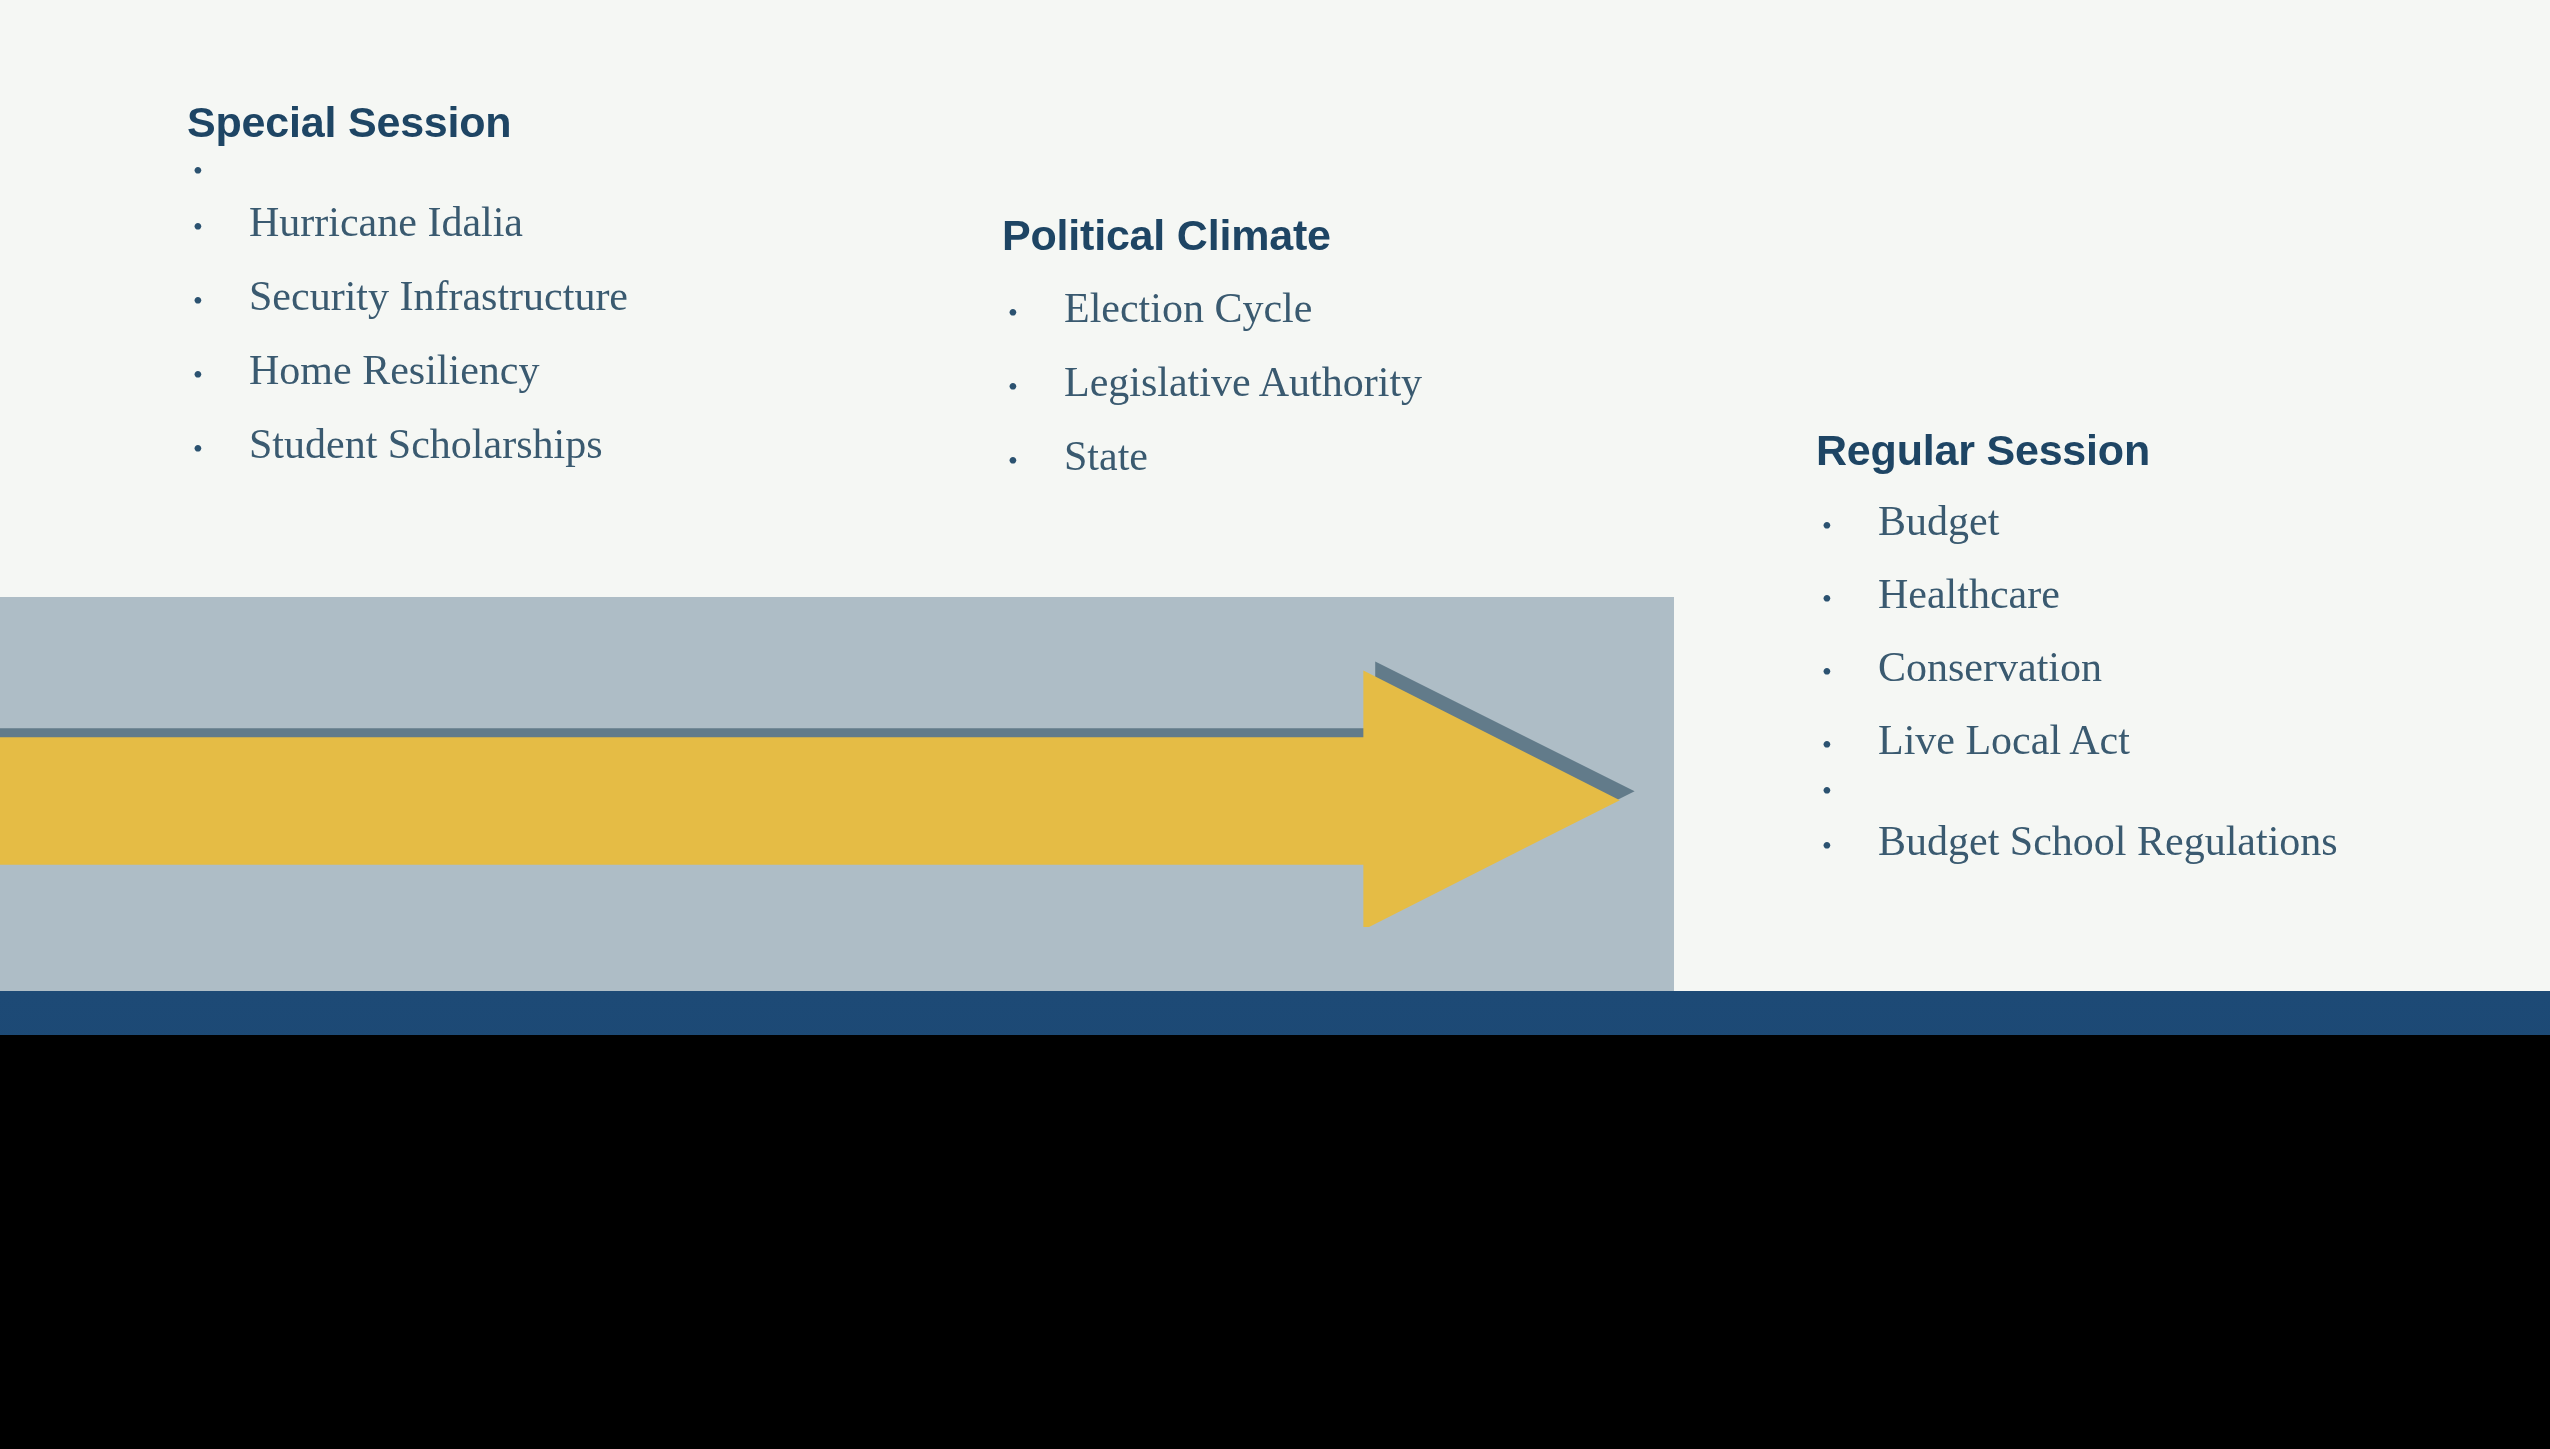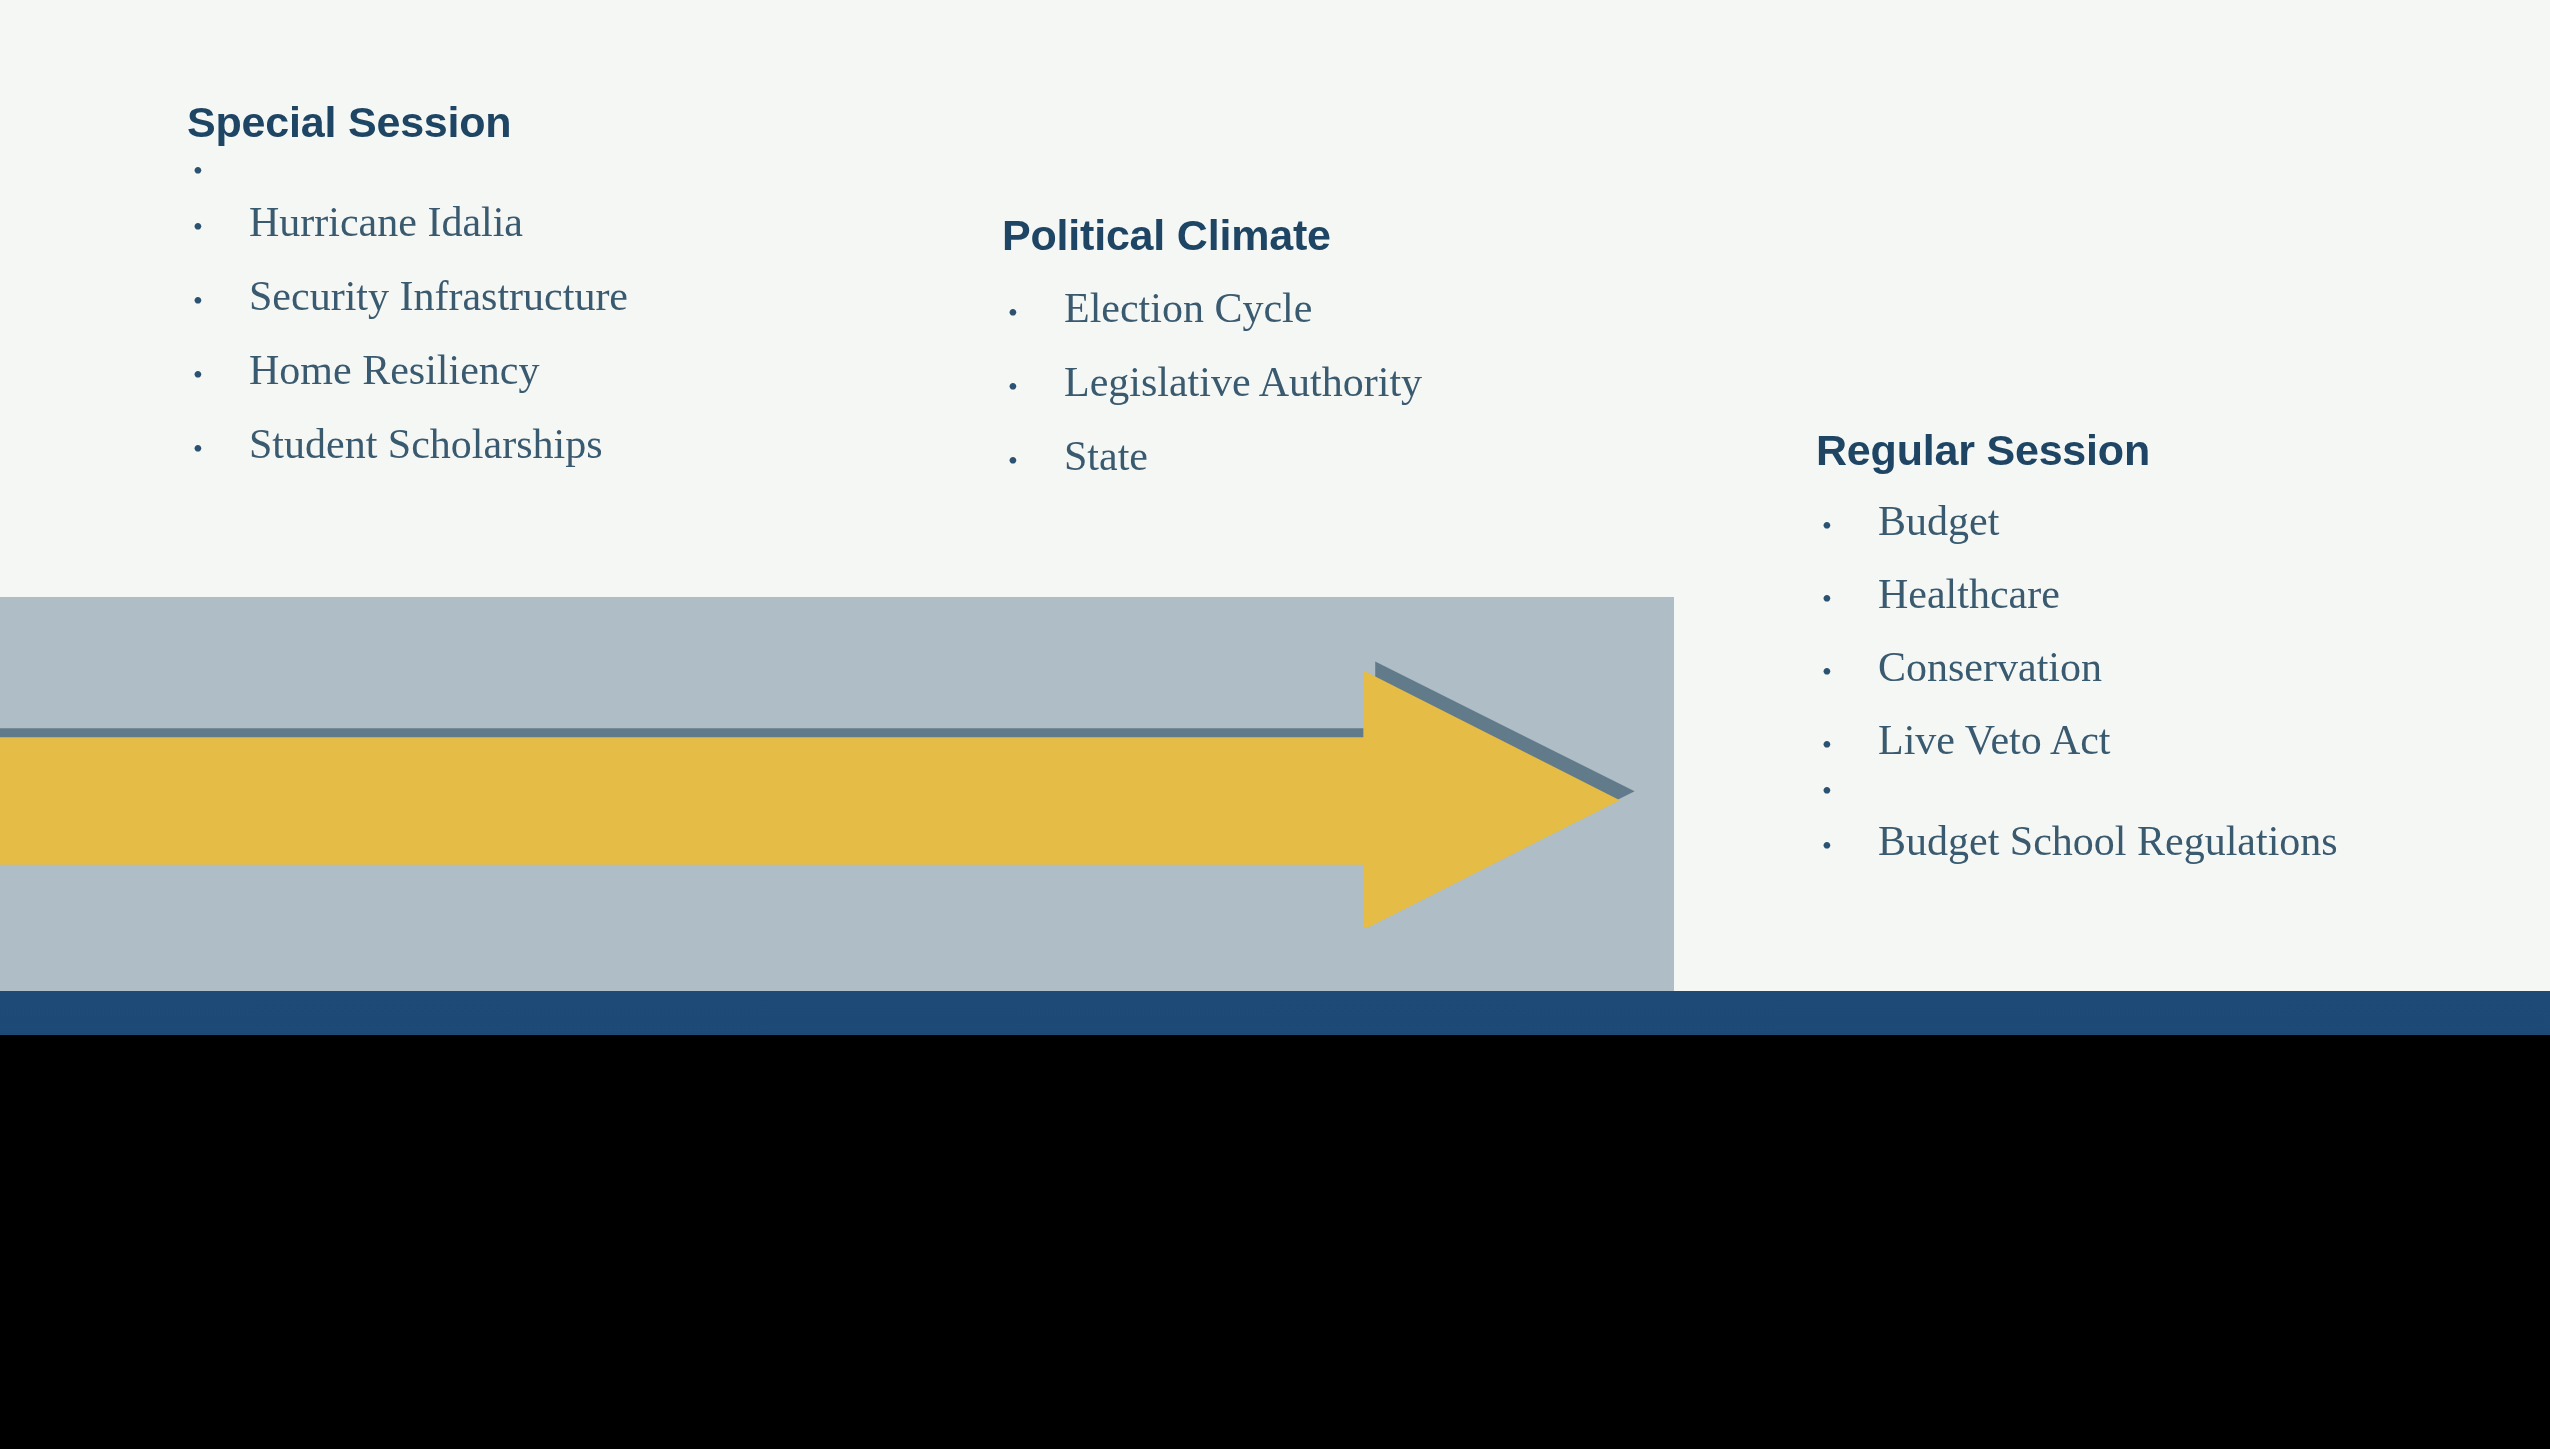--- a/index.html
+++ b/index.html
@@ -241,21 +241,21 @@
       <li>
         <span class="bullet-dot">•</span>
         <span class="bullet-label">Healthcare</span>
       </li>
       <li>
         <span class="bullet-dot">•</span>
         <span class="bullet-label">Conservation</span>
       </li>
       <li>
         <span class="bullet-dot">•</span>
-        <span class="bullet-label">Live Veto Act</span>
+        <span class="bullet-label">Live Local Act</span>
       </li>
       <li>
         <span class="bullet-dot">•</span>
       </li>
       <li>
         <span class="bullet-dot">•</span>
         <span class="bullet-label">Budget School Regulations</span>
       </li>
     </ul>
   </div>

